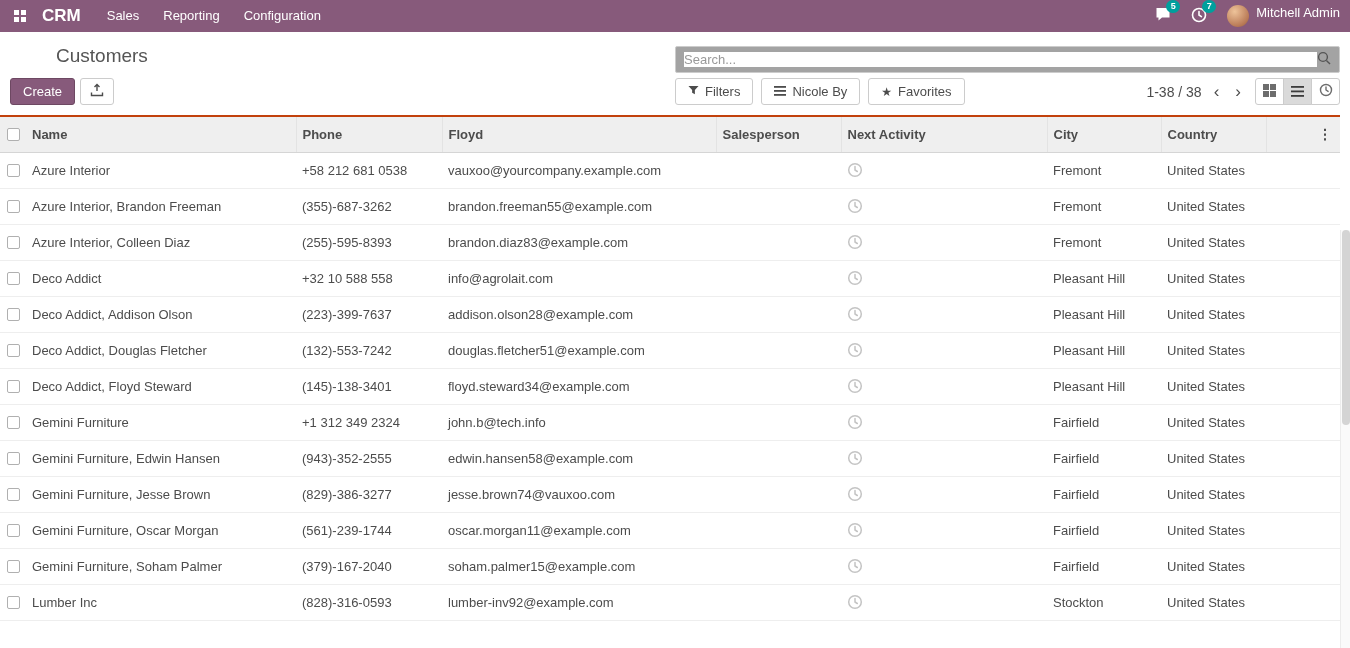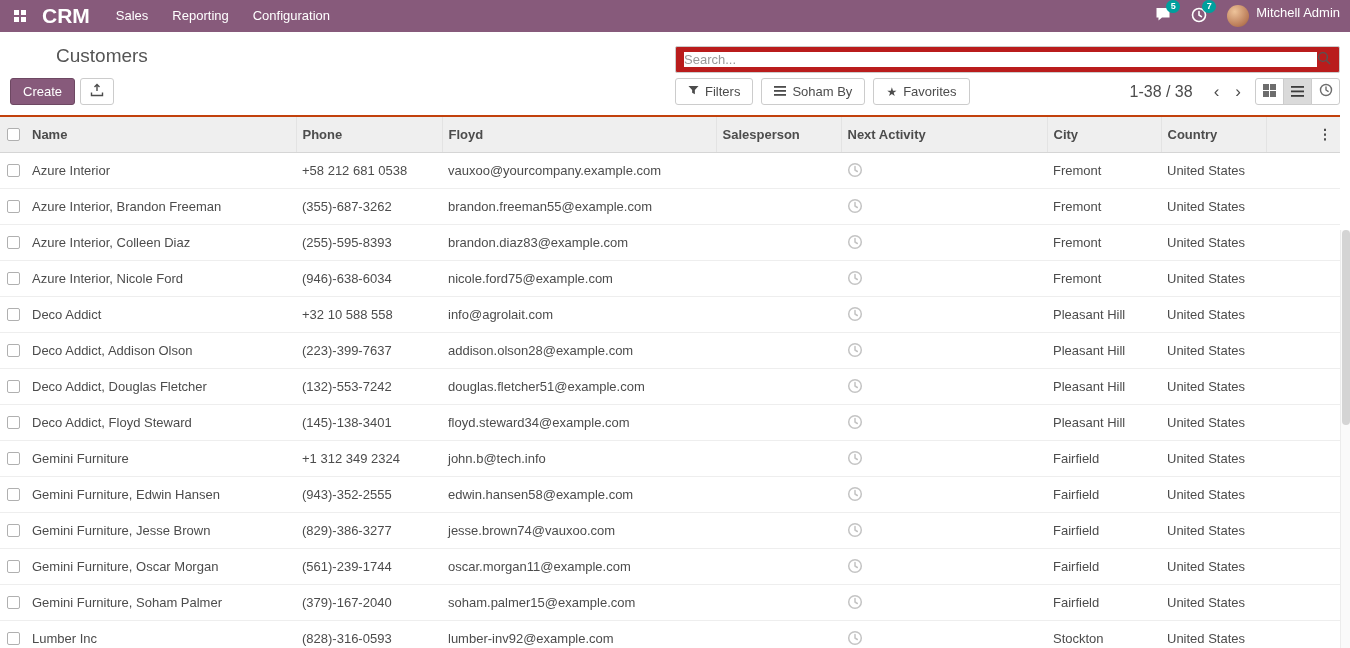--- a/index.html
+++ b/index.html
@@ -5,21 +5,21 @@
 <style>
   * { margin:0; padding:0; box-sizing:border-box; }
   html,body { width:1350px; height:648px; overflow:hidden; background:#fff;
     font-family:"Liberation Sans", sans-serif; color:#4c4c4c; }
 
   
   .navbar { height:32px; background:#875A7B; display:flex; align-items:center;
     color:#fff; padding:0 10px; font-size:13px; }
   .apps-icon { display:grid; grid-template-columns:5px 5px; grid-gap:2px; margin:0 4px; cursor:pointer; }
   .apps-icon i { width:5px; height:5px; background:#fff; display:block; }
-  .brand { font-size:21px; font-weight:bold; margin:0 14px 0 12px; cursor:pointer; }
+  .brand { font-size:17px; font-weight:bold; margin:0 14px 0 12px; cursor:pointer; }
   .nav-menu { display:flex; align-items:flex-start; height:32px; }
   .nav-menu span { padding:0 12px; line-height:32px; cursor:pointer; }
   .nav-right { margin-left:auto; display:flex; align-items:center; }
   .nav-icon-wrap { position:relative; margin:0 10px; cursor:pointer; display:flex; align-items:center; }
   .nav-badge { position:absolute; top:-7px; right:-9px; background:#00A09D; color:#fff;
     border-radius:9px; font-size:9px; line-height:12px; min-width:14px; height:13px;
     text-align:center; padding:0 3px; font-weight:bold; }
   .user { display:flex; align-items:flex-start; margin-left:10px; cursor:pointer; }
   .avatar { width:22px; height:22px; border-radius:50%;
     background:radial-gradient(circle at 35% 30%, #eec39a, #b97a56 70%, #8a5a3c); margin-right:7px; }
@@ -31,28 +31,28 @@
   .breadcrumb-title { font-size:19px; color:#555; line-height:20px;margin-left:46px; }
   .cp-buttons { margin-top:12px; display:flex; align-items:flex-start; }
   .btn { font-family:inherit; font-size:13px; border:1px solid #ccc; background:#fff;
     color:#4c4c4c; border-radius:3px; height:27px; padding:0 12px; cursor:pointer;
     display:inline-flex; align-items:center; gap:6px; }
   .btn-primary { background:#875A7B; border-color:#6d4862; color:#fff; margin-right:5px; }
   .btn-icon-only { width:34px; justify-content:center; padding:0; }
 
   .cp-right { flex:1; display:flex; flex-direction:column; }
   .searchbox { height:27px; border:1px solid #ccc; border-radius:2px; display:flex;
-    align-items:center; padding:0 8px; background:#b91c1c; }
+    align-items:center; padding:0 8px; background:#a3a3a3; }
   .searchbox input { flex:1; border:none; outline:none; font-family:inherit;
     font-size:13px; color:#4c4c4c; }
   .searchbox input::placeholder { color:#999; }
   .cp-right-bottom { margin-top:5px; display:flex; align-items:center;gap:36px; }
   .search-btns { display:flex; gap:8px; }
   .right-tools { margin-left:auto; display:flex; align-items:center; }
-  .pager-text { font-size:16px; margin-right:13px; }
+  .pager-text { font-size:14px; margin-right:4px; }
   .pager-arrow { background:none; border:none; font-size:17px; color:#4c4c4c;
     cursor:pointer; padding:0 8px; line-height:25px; font-family:inherit; }
   .switcher { display:flex; margin-left:6px; }
   .switcher-btn { width:29px; height:27px; border:1px solid #ccc; background:#fff;
     display:flex; align-items:center; justify-content:center; cursor:pointer; margin-left:-1px; }
   .switcher-btn:first-child { border-radius:3px 0 0 3px; margin-left:0; }
   .switcher-btn:last-child { border-radius:0 3px 3px 0; }
   .switcher-btn.active { background:#dadada; }
   .star-glyph { font-size:12px; line-height:1; }
 
@@ -153,21 +153,21 @@
           <span>Filters</span>
         </button>
         <button class="btn">
           <span>
             <svg width="12" height="10" viewBox="0 0 12 10">
                 <rect y="0" width="12" height="1.8" fill="#4c4c4c"></rect>
                 <rect y="4" width="12" height="1.8" fill="#4c4c4c"></rect>
                 <rect y="8" width="12" height="1.8" fill="#4c4c4c"></rect>
               </svg>
           </span>
-          <span>Soham By</span>
+          <span>Nicole By</span>
         </button>
         <button class="btn">
           <span class="star-glyph">★</span>
           <span>Favorites</span>
         </button>
       </div>
       <div class="right-tools">
         <span class="pager-text">1-38 / 38</span>
         <button class="pager-arrow">‹</button>
         <button class="pager-arrow">›</button>
@@ -290,40 +290,20 @@
                 <circle cx="8" cy="8" r="6.3" fill="none" stroke="#c4c4c4" stroke-width="1.5"></circle>
                 <path d="M8 4.6V8l2.3 1.5" stroke="#c4c4c4" stroke-width="1.5" fill="none" stroke-linecap="round"></path>
               </svg>
       </span>
     </td>
     <td>Fremont</td>
     <td>United States</td>
     <td></td>
   </tr>
 
-  <tr>
-    <td>
-            <div class="cb"></div>
-          </td>
-    <td>Azure Interior, Nicole Ford</td>
-    <td>(946)-638-6034</td>
-    <td>nicole.ford75@example.com</td>
-    <td></td>
-    <td>
-      <span>
-        <svg width="16" height="16" viewBox="0 0 16 16" style="vertical-align:middle">
-                <circle cx="8" cy="8" r="6.3" fill="none" stroke="#c4c4c4" stroke-width="1.5"></circle>
-                <path d="M8 4.6V8l2.3 1.5" stroke="#c4c4c4" stroke-width="1.5" fill="none" stroke-linecap="round"></path>
-              </svg>
-      </span>
-    </td>
-    <td>Fremont</td>
-    <td>United States</td>
-    <td></td>
-  </tr>
 
   <tr>
     <td>
             <div class="cb"></div>
           </td>
     <td>Deco Addict</td>
     <td>+32 10 588 558</td>
     <td>info@agrolait.com</td>
     <td></td>
     <td>

